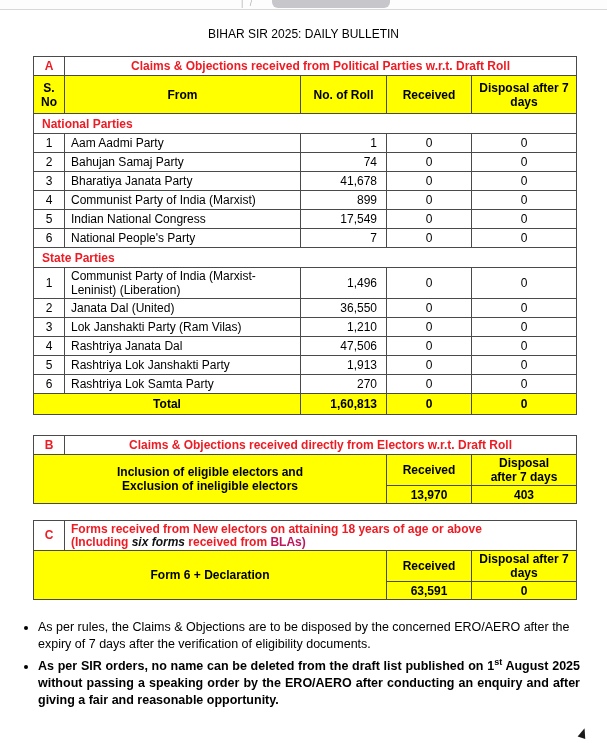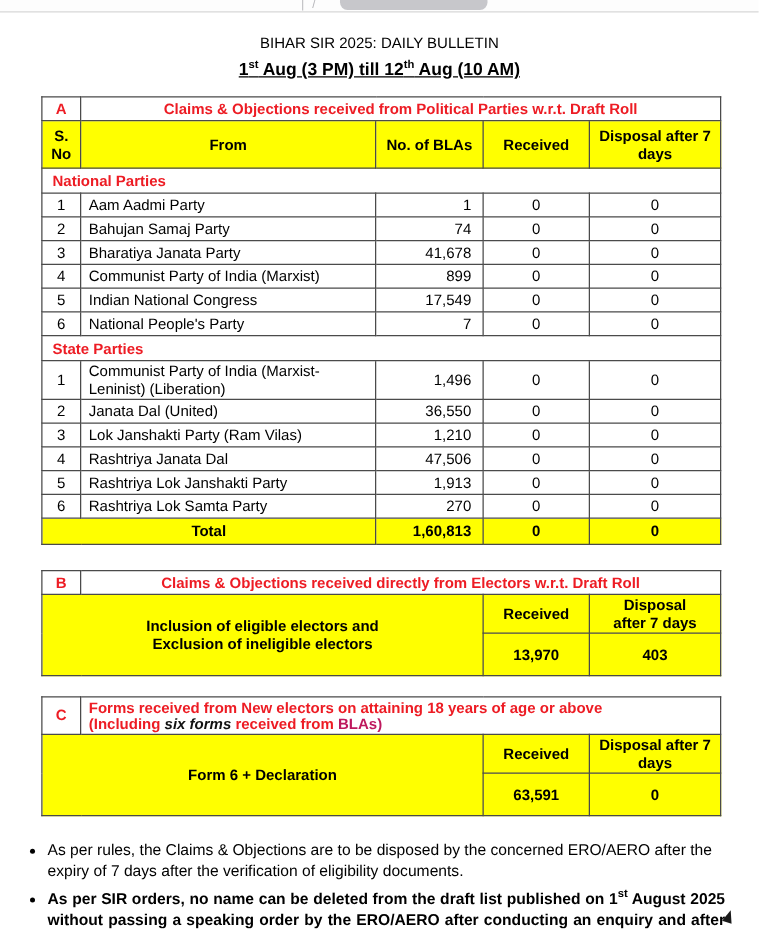--- a/index.html
+++ b/index.html
@@ -48,21 +48,21 @@
   .r { text-align: right; padding-right: 9px !important; }
   .pre { white-space: pre-line; }
   .em-dark { color: #111; font-style: italic; }
 
   .row-id td    { height: 19px; }
   .row-cols td  { height: 38px; }
   .row-group td { height: 20px; padding-left: 8px; }
   .row-data td  { height: 19px; }
   .row-total td { height: 21px; }
   .rowB-hdr td  { height: 27px; }
-  .rowB-val td  { height: 34px; }
+  .rowB-val td  { height: 18px; }
   .rowC-id td   { height: 30px; line-height: 13px; }
 
   
   ul.notes { margin: 19px 0 0 0; padding: 0 27px 0 38px; }
   ul.notes li {
     font-size: 12.5px; line-height: 17px; margin-bottom: 5px;
     list-style: disc outside;
   }
   ul.notes li.bold { font-weight: bold; text-align: justify; }
 
@@ -76,40 +76,39 @@
 <body>
 
 <div class="topbar">
   <span class="toolbar-glyph">| /</span>
   <div class="toolbar-pill"></div>
 </div>
 
 <div class="doc">
 
   <div class="page-title">BIHAR SIR 2025: DAILY BULLETIN</div>
-  <div class="page-subtitle"><span>1</span><sup>st</sup><span> Aug (3 PM) till 12</span><sup>th</sup><span> Aug (10 AM)</span></div>
 
   <table class="tbl tblA">
     <colgroup>
         <col style="width:31px">
         <col style="width:236px">
         <col style="width:86px">
         <col style="width:85px">
         <col style="width:105px">
       </colgroup>
     <tbody id="tbodyA">
       <tr class="row-id">
         <td class="red b c">A</td>
         <td colspan="4" class="red b c">Claims &amp; Objections received from Political Parties w.r.t. Draft Roll</td>
       </tr>
       <tr class="row-cols">
         <td class="yellow b c pre">S.
 No</td>
         <td class="yellow b c">From</td>
-        <td class="yellow b c">No. of BLAs</td>
+        <td class="yellow b c">No. of Roll</td>
         <td class="yellow b c">Received</td>
         <td class="yellow b c pre">Disposal after 7
 days</td>
       </tr>
     <tr class="row-group">
           <td colspan="5" class="red b l">National Parties</td>
         </tr>
         <tr class="row-data">
           <td class="c">1</td>
           <td class="l">Aam Aadmi Party</td>

